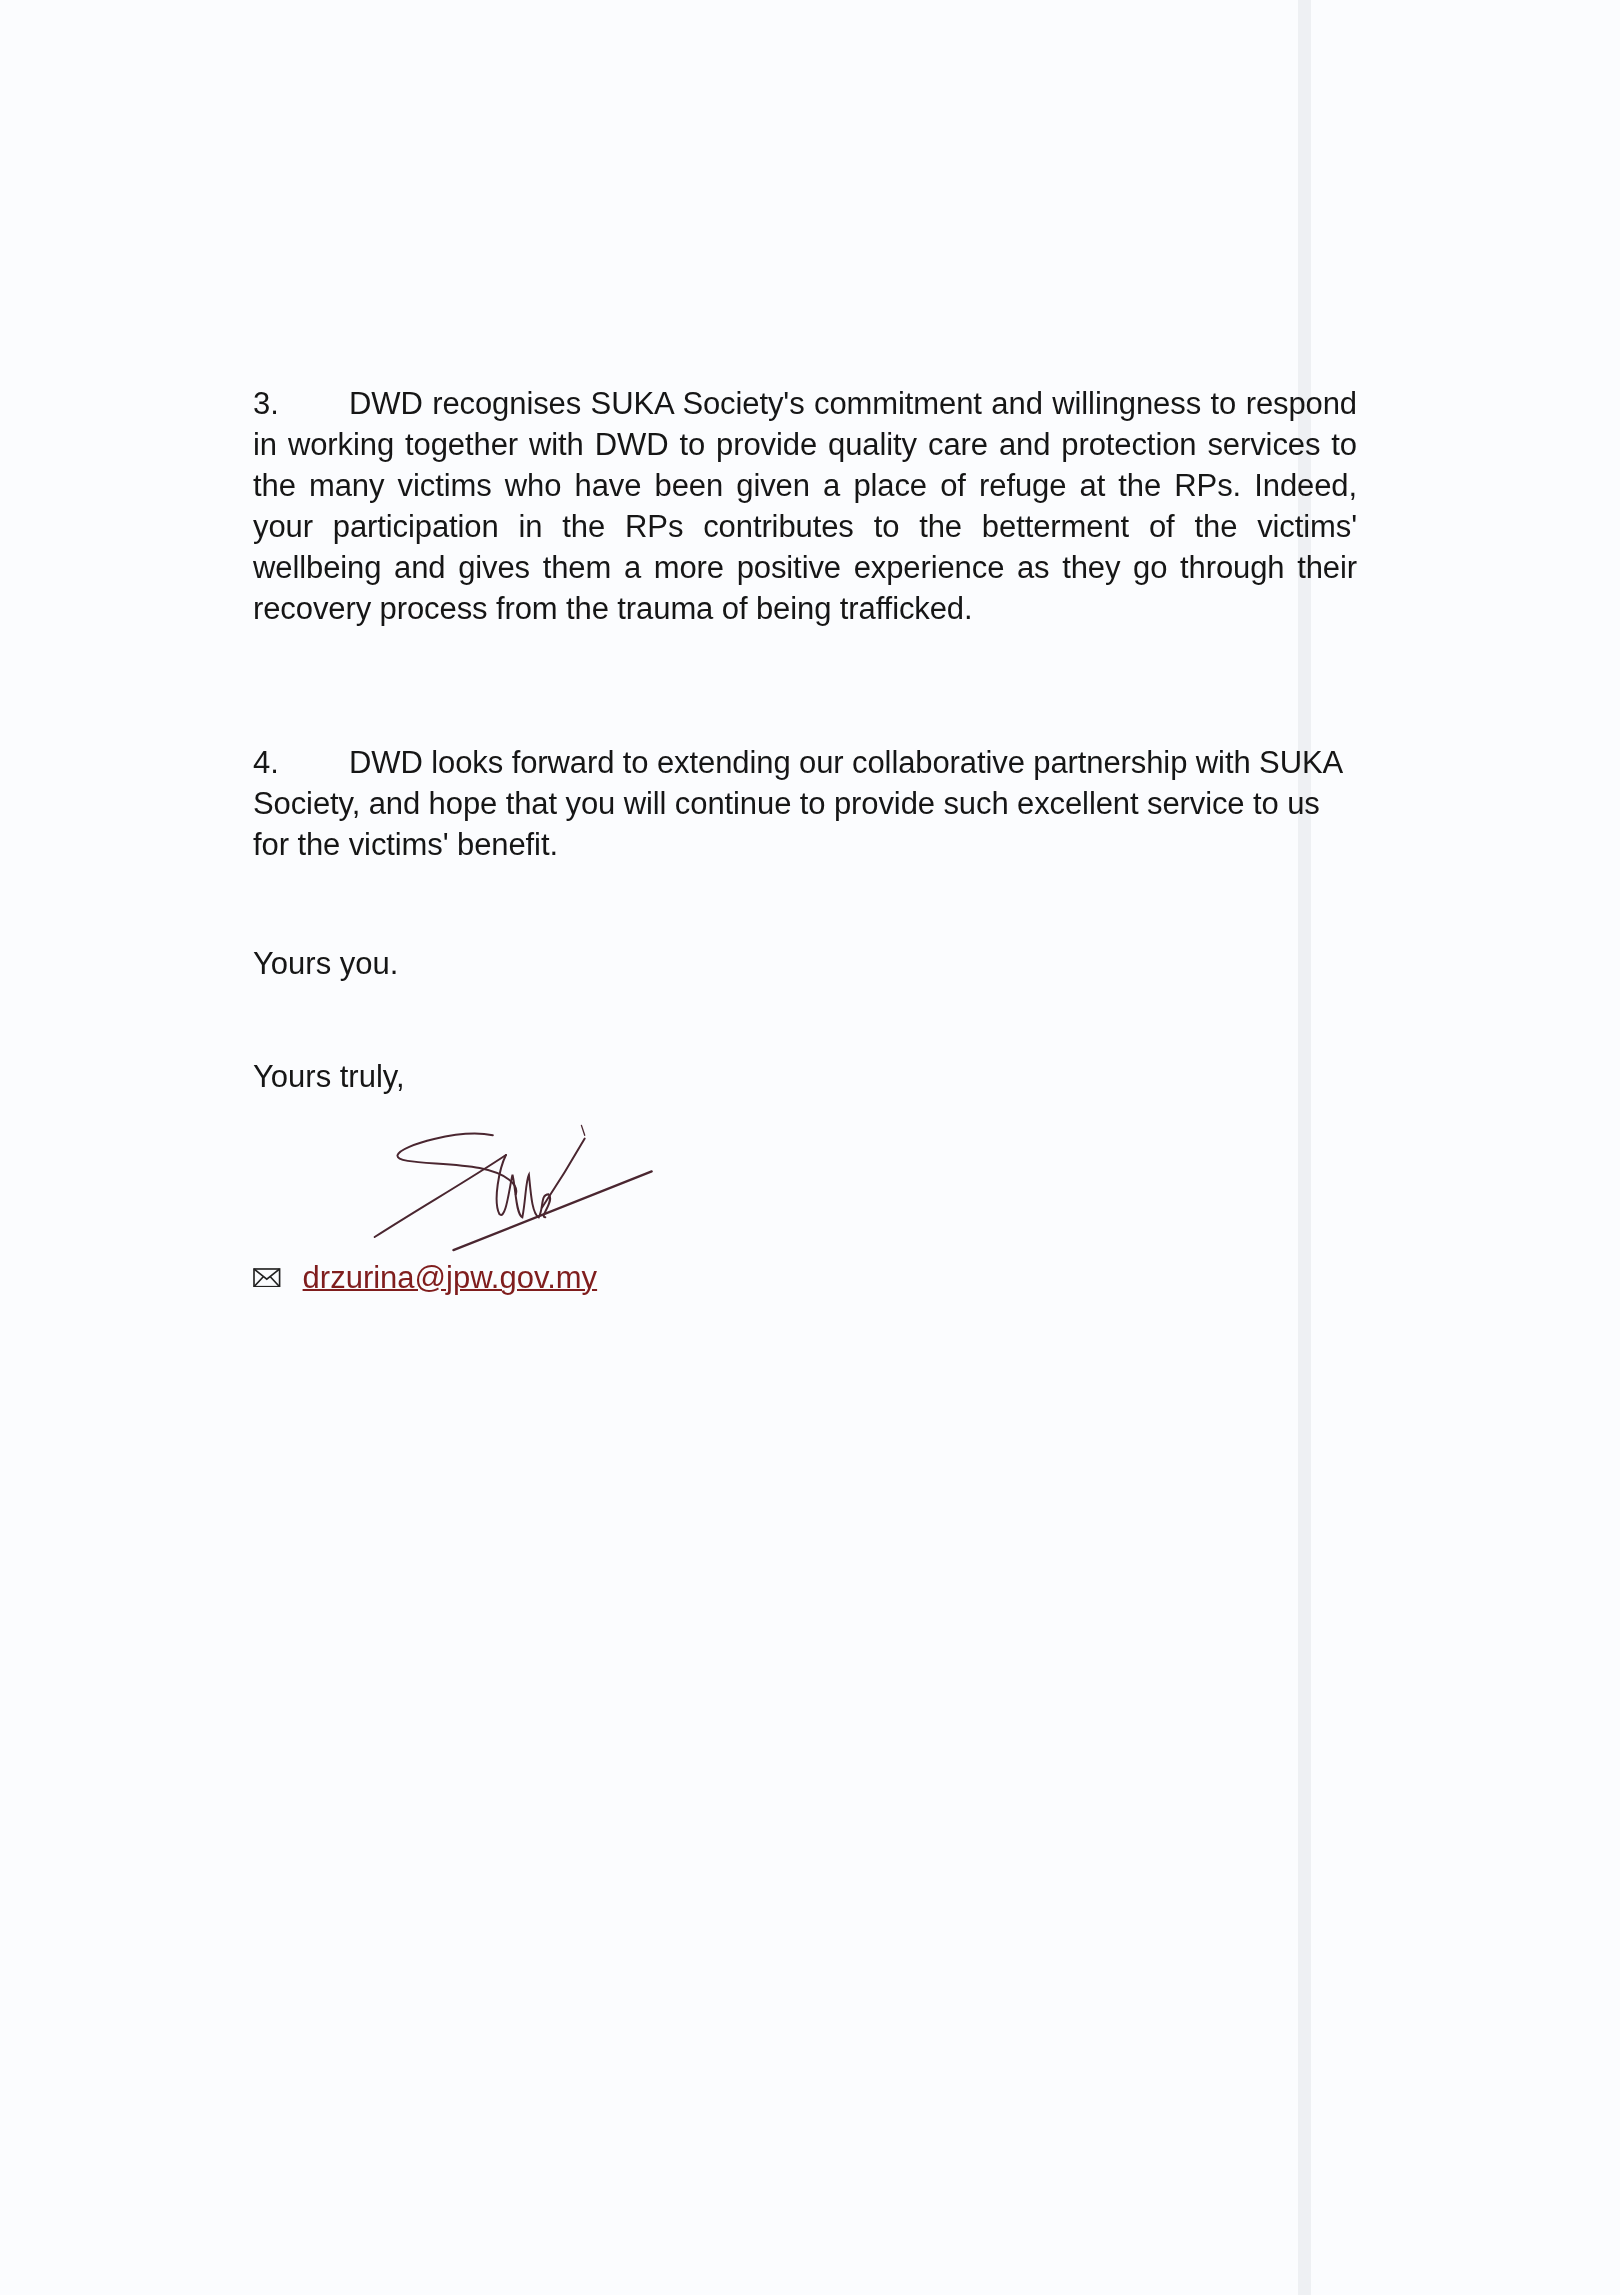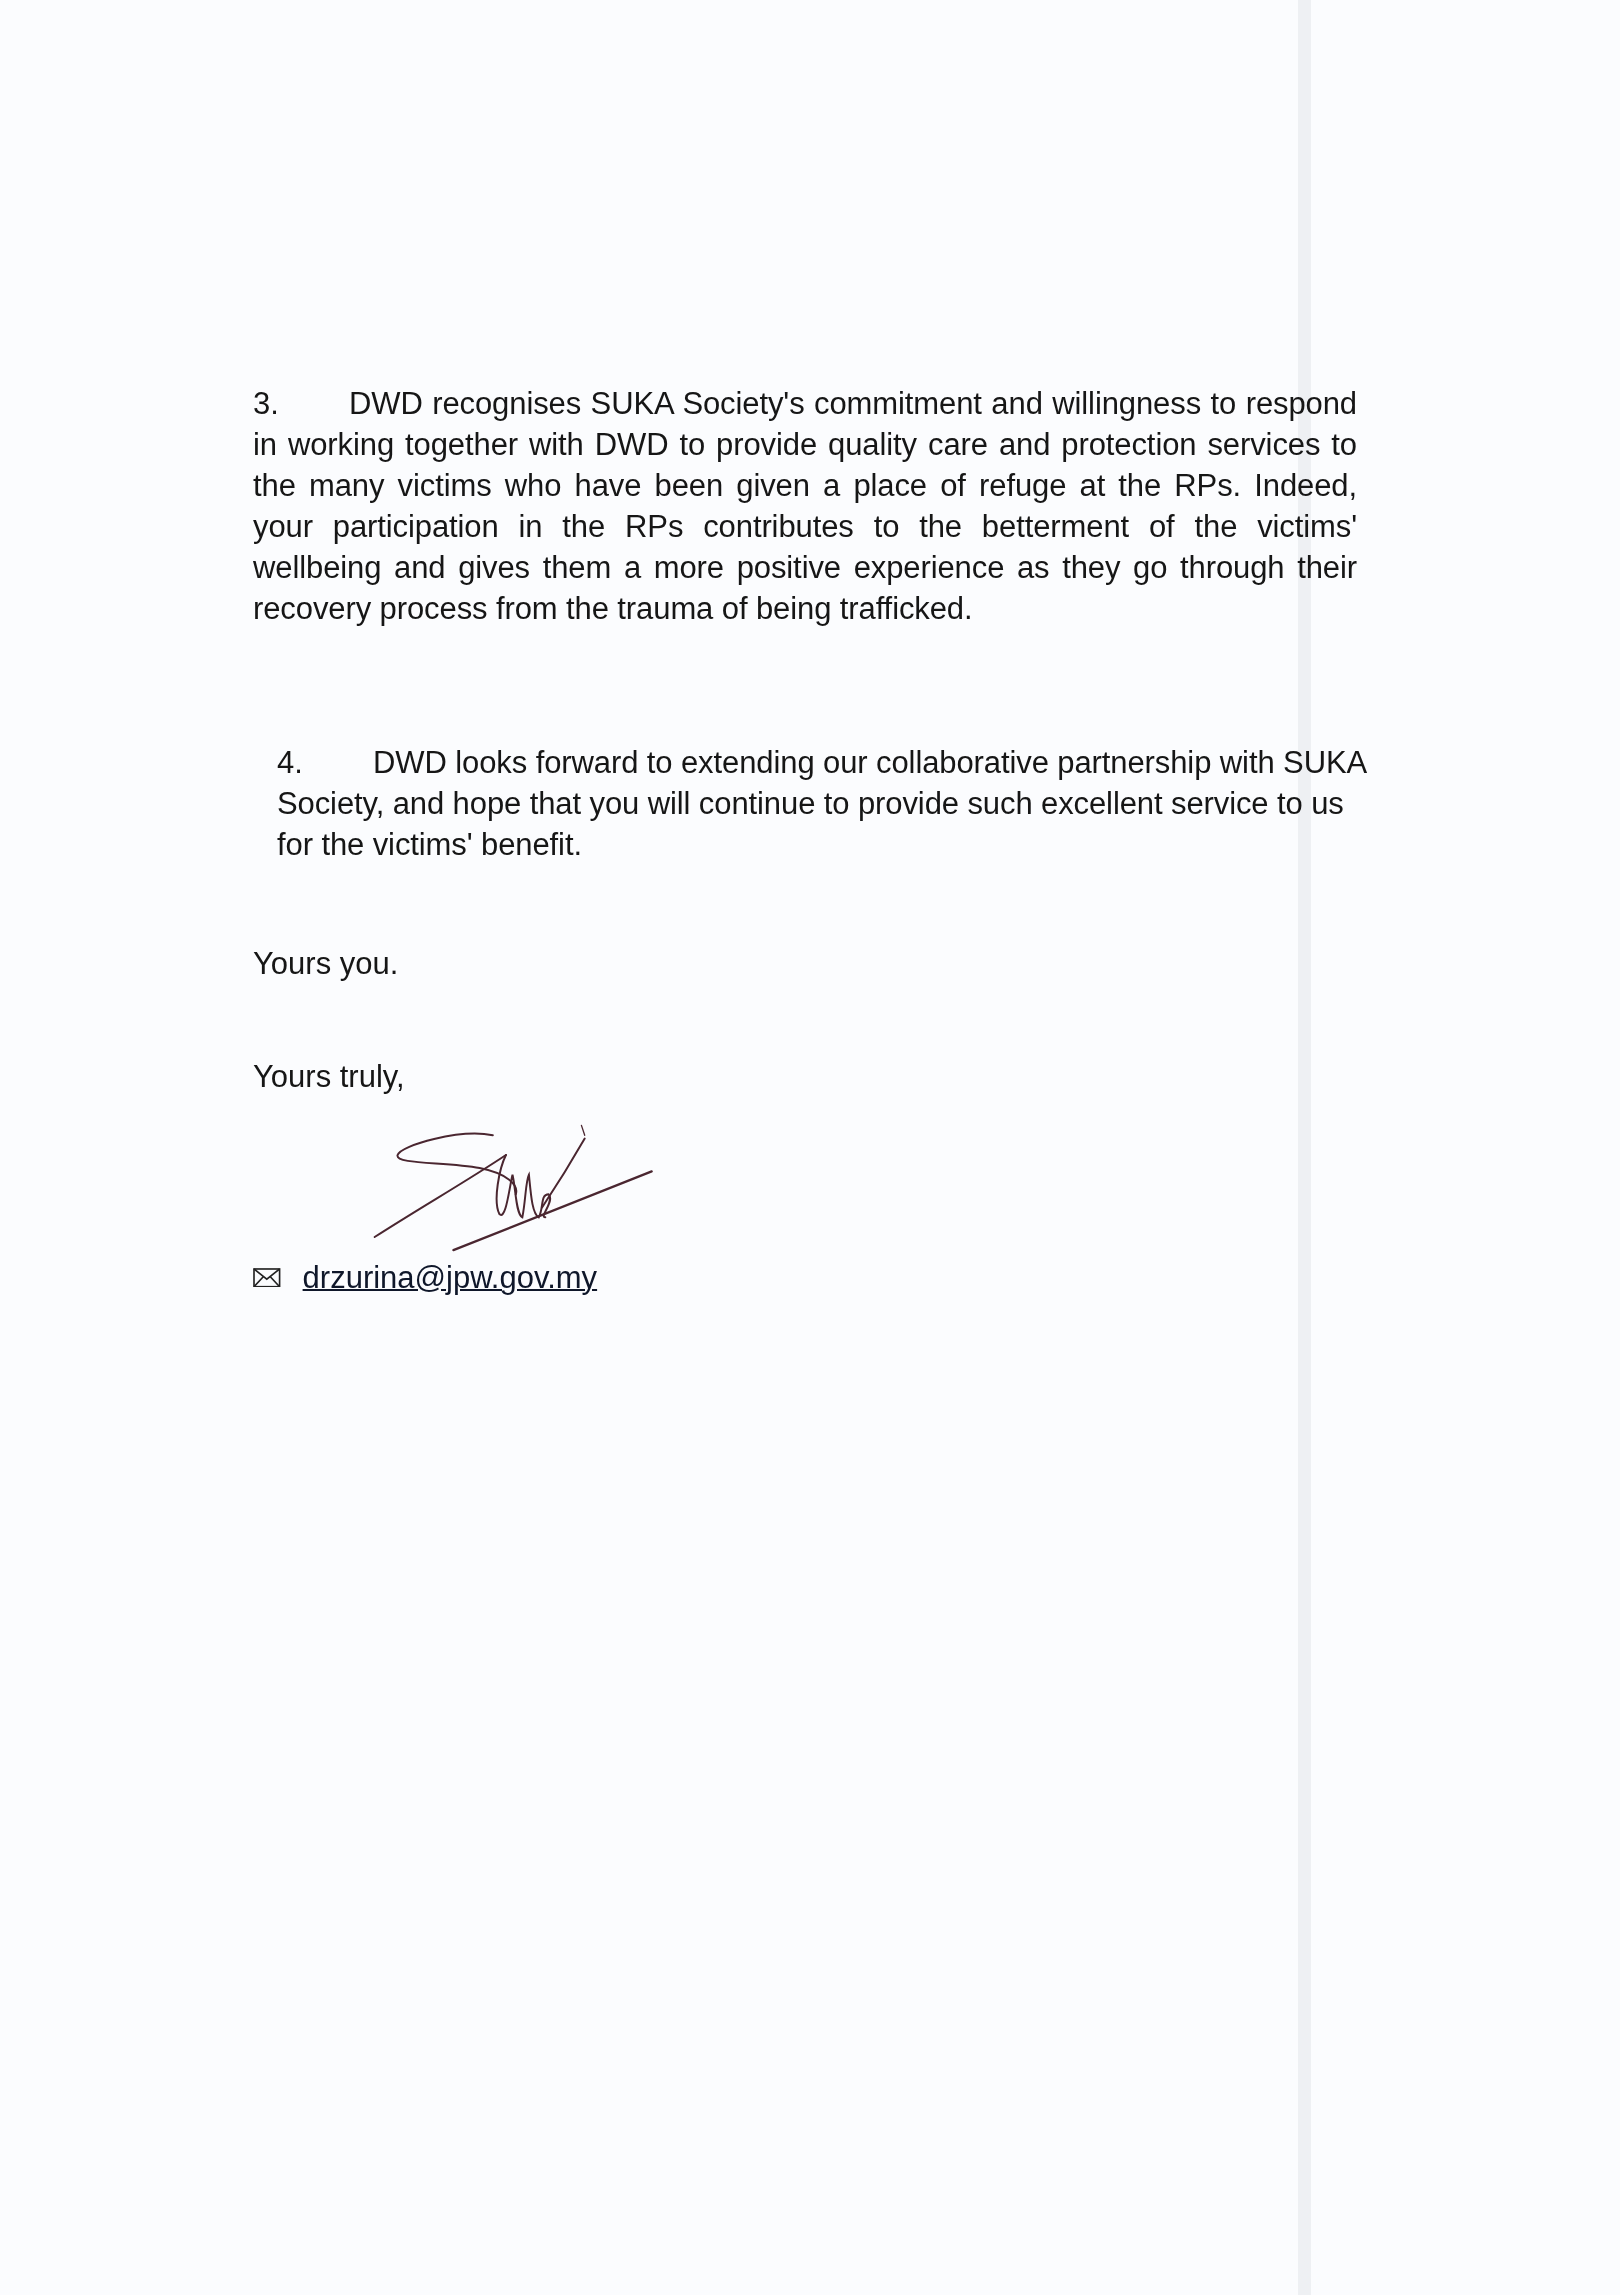--- a/index.html
+++ b/index.html
@@ -4,29 +4,29 @@
 <style>
   html, body { margin:0; padding:0; }
   body { width:1621px; height:2295px; background:#fbfcfe; position:relative; overflow:hidden;
          font-family:"Liberation Sans", sans-serif; color:#161616; }
   .page { position:absolute; left:0; top:0; width:1311px; height:2295px; }
   .edge { position:absolute; right:0; top:0; width:13px; height:2295px; background:#eef0f3; }
   .para { position:absolute; left:253px; width:1104px; font-size:31px; line-height:41px;
           text-align:justify; letter-spacing:-0.1px; }
   .para .num { display:inline-block; width:96px; }
   #p3 { top:383px; }
-  #p4 { top:742px; text-align:left;margin-left:24px; }
+  #p4 { top:742px; text-align:left; }
   .line { position:absolute; left:253px; font-size:31px; line-height:41px; }
   #thanks { top:943px; }
   #yours { top:1056px; }
   #sig { position:absolute; left:368px; top:1109px; width:289px; height:151px; }
   #name { top:1216px; font-size:31.5px; }
   #email-row { position:absolute; left:253px; top:1257px; height:41px; display:flex; align-items:center; }
   #mail-icon { width:27.6px; height:19.7px; margin-right:22px; }
-  #email { font-size:31px; color:#0f172a; text-decoration:underline; text-decoration-thickness:2px; }
+  #email { font-size:31px; color:#7f1d1d; text-decoration:underline; text-decoration-thickness:2px; }
 </style>
 </head>
 <body>
 
 <div class="page">
   <div class="edge"></div>
 
   <div class="para" id="p3">
     <span class="num">3.</span><span>DWD recognises SUKA Society's commitment and willingness to respond in working together with DWD to provide quality care and protection services to the many victims who have been given a place of refuge at the RPs. Indeed, your participation in the RPs contributes to the betterment of the victims' wellbeing and gives them a more positive experience as they go through their recovery process from the trauma of being trafficked.</span>
   </div>

